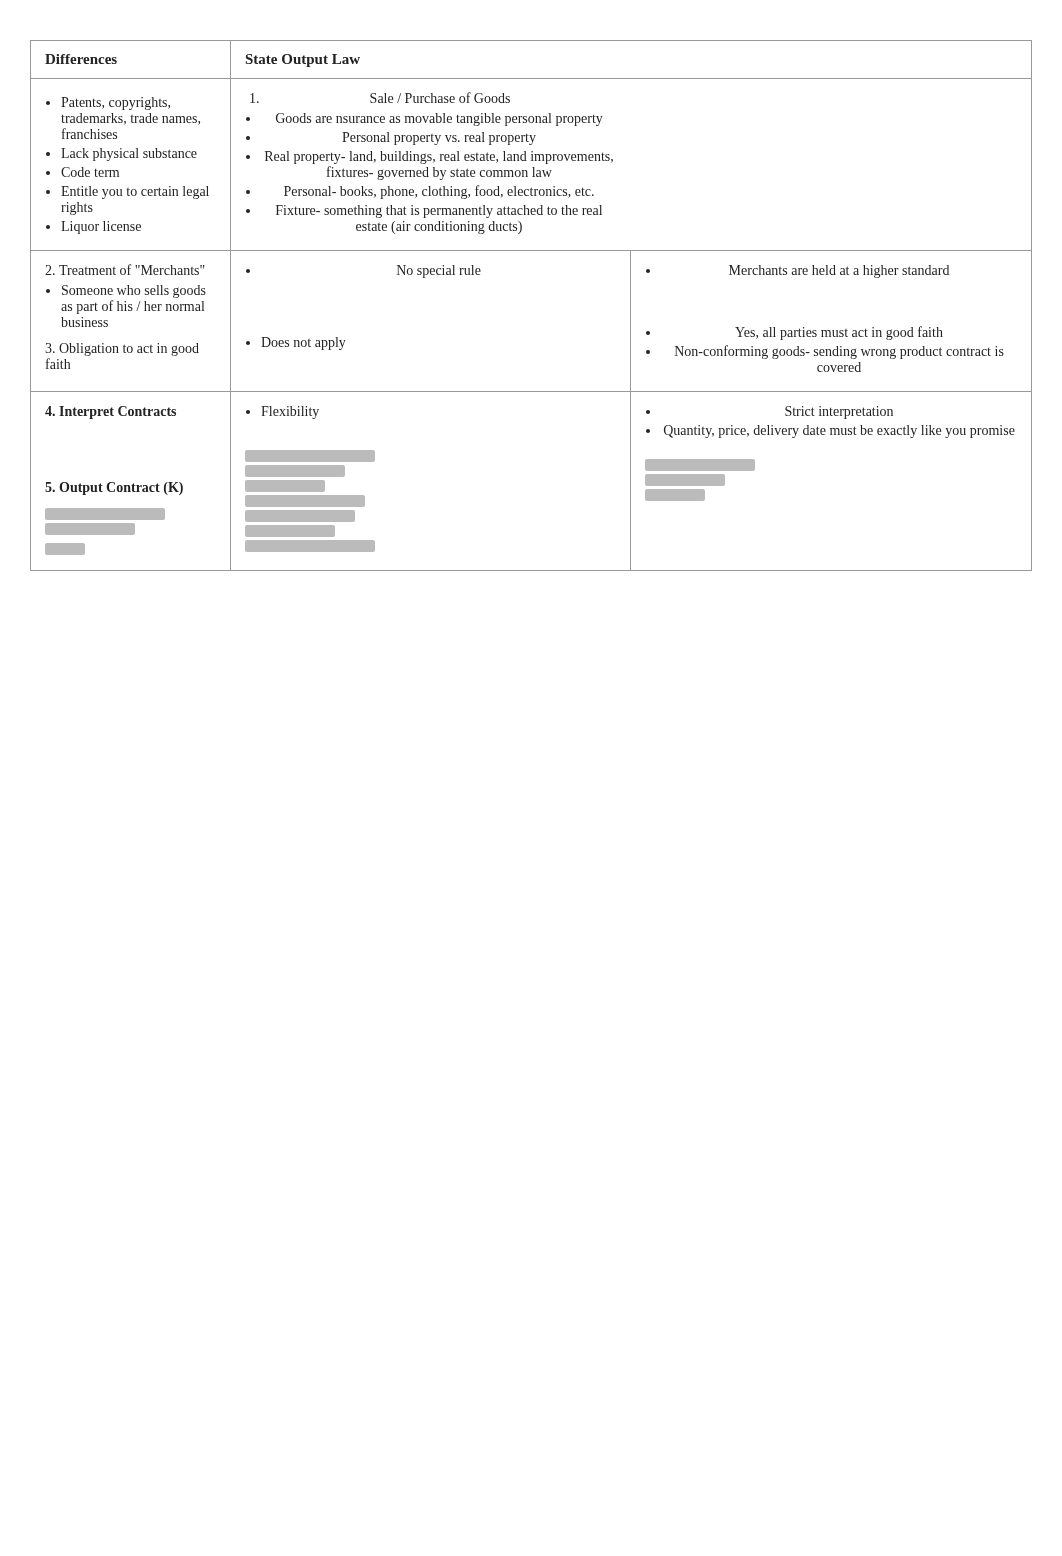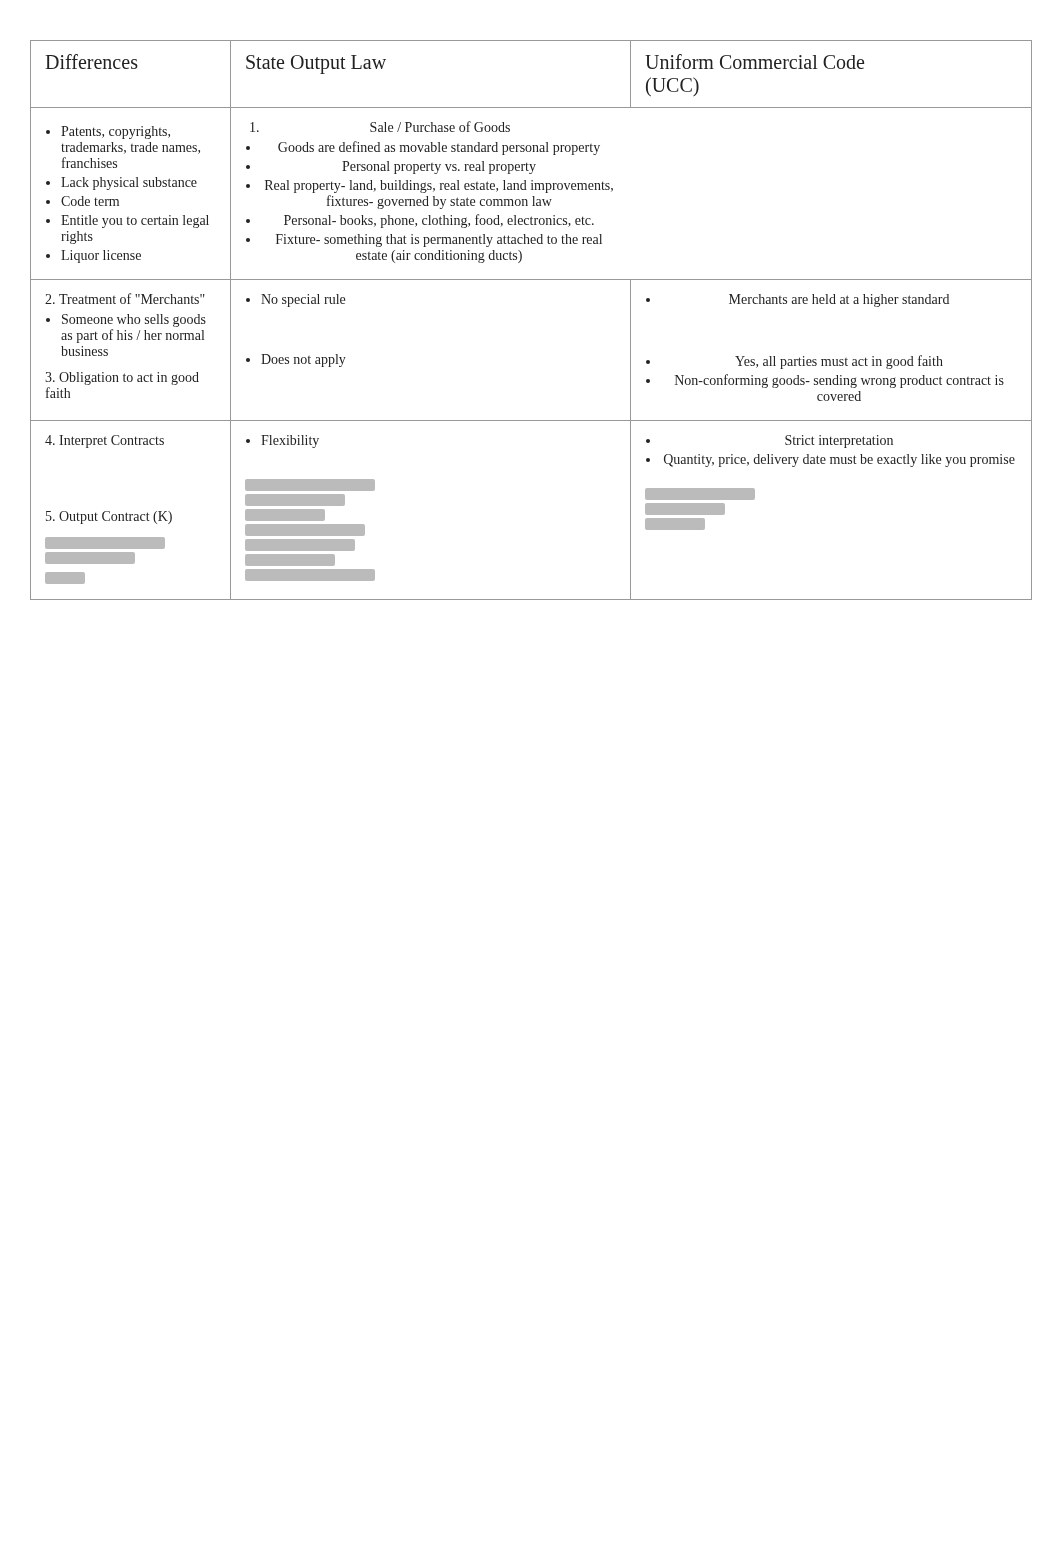--- a/index.html
+++ b/index.html
@@ -16,22 +16,22 @@
       border: 1px solid #999;
       width: 100%;
     }
     .table-header {
       display: grid;
       grid-template-columns: 200px 1fr 1fr;
       border-bottom: 1px solid #999;
     }
     .table-header .col-head {
       padding: 10px 14px;
-      font-size: 20px;
-      font-weight: normal;
+      font-size: 15px;
+      font-weight: bold;
       border-right: 1px solid #999;
     }
     .table-header .col-head:last-child { border-right: none; }
     .table-row {
       display: grid;
       grid-template-columns: 200px 1fr 1fr;
       border-bottom: 1px solid #999;
     }
     .table-row:last-child { border-bottom: none; }
     .cell {
@@ -66,24 +66,20 @@
     }
   </style>
 </head>
 <body>
 
 <div class="table-wrapper">
 
   <div class="table-header">
     <div class="col-head">Differences</div>
     <div class="col-head">State Output Law</div>
-    <div class="col-head">
-      <span>Uniform Commercial Code</span><br>
-      <span>(UCC)</span>
-    </div>
   </div>
 
   <div class="table-row">
 
 
     <div class="cell">
       <ul class="bullet-list" style="margin-top:4px;">
         <li>
           Patents, copyrights, trademarks, trade names, franchises
         </li>
@@ -92,21 +88,21 @@
         <li>Entitle you to certain legal rights</li>
         <li>Liquor license</li>
       </ul>
     </div>
 
     <div class="cell">
       <ol class="main-list">
         <li>Sale / Purchase of Goods</li>
       </ol>
       <ul class="bullet-list" style="margin-top:4px;">
-        <li>Goods are defined as movable standard personal property</li>
+        <li>Goods are nsurance as movable tangible personal property</li>
         <li>Personal property vs. real property</li>
         <li>Real property- land, buildings, real estate, land improvements, fixtures- governed by state common law</li>
         <li>Personal- books, phone, clothing, food, electronics, etc.</li>
         <li>Fixture- something that is permanently attached to the real estate (air conditioning ducts)</li>
       </ul>
     </div>
   </div>
 
   <div class="table-row">
 
@@ -117,38 +113,38 @@
           <ul class="bullet-list" style="margin-top:4px; margin-bottom:10px;">
             <li>Someone who sells goods as part of his / her normal business</li>
           </ul>
         </li>
         <li>3.&nbsp;Obligation to act in good faith</li>
       </ol>
     </div>
 
     <div class="cell">
       <ul class="bullet-list">
-        <li style="margin-bottom: 44px;">No special rule</li>
+        <li style="margin-bottom: 56px; text-align: center;">No special rule</li>
         <li>Does not apply</li>
       </ul>
     </div>
 
     <div class="cell">
       <ul class="bullet-list">
         <li style="margin-bottom: 46px;">Merchants are held at a higher standard</li>
         <li>Yes, all parties must act in good faith</li>
         <li>Non-conforming goods- sending wrong product contract is covered</li>
       </ul>
     </div>
   </div>
 
   <div class="table-row">
 
     <div class="cell">
-      <ol class="main-list" start="4" style="list-style:none; padding-left:0;">
+      <ol class="main-list" start="4" style="list-style:none; padding-left:0;font-weight:bold;">
         <li style="margin-bottom: 60px;">4.&nbsp;Interpret Contracts</li>
         <li>5.&nbsp;Output Contract (K)</li>
       </ol>
       <div style="margin-top: 12px;">
         <span class="redacted-block" style="width:120px;"></span>
         <span class="redacted-block" style="width:90px;"></span>
         <span class="redacted-block" style="width:40px; margin-top:8px;"></span>
       </div>
     </div>
 

